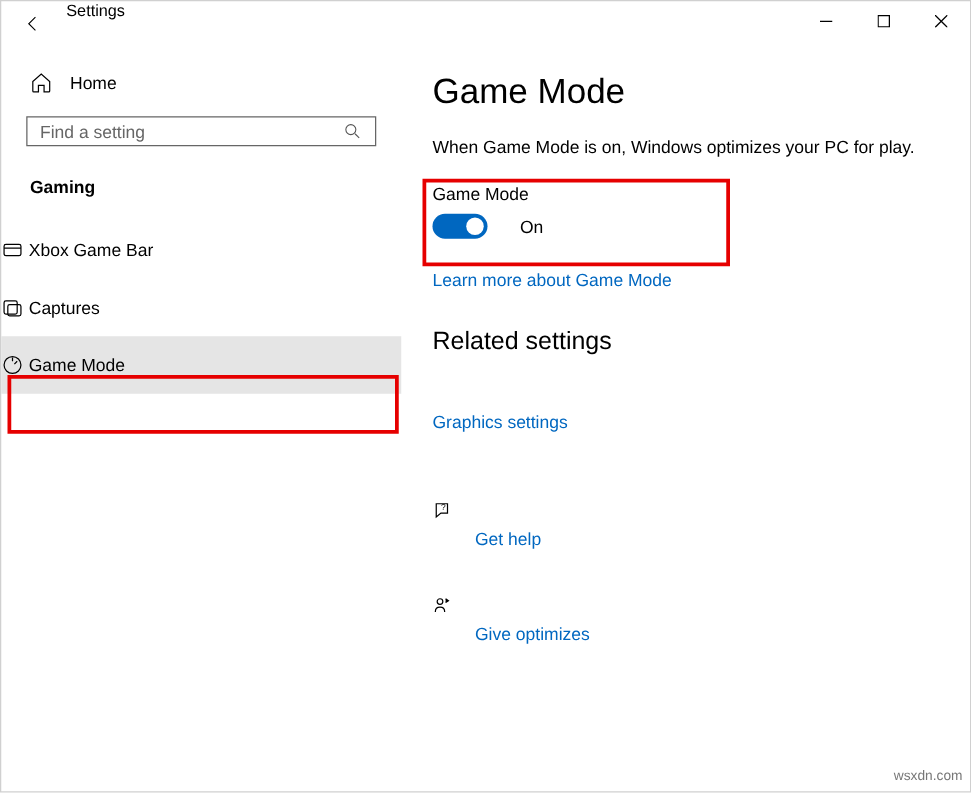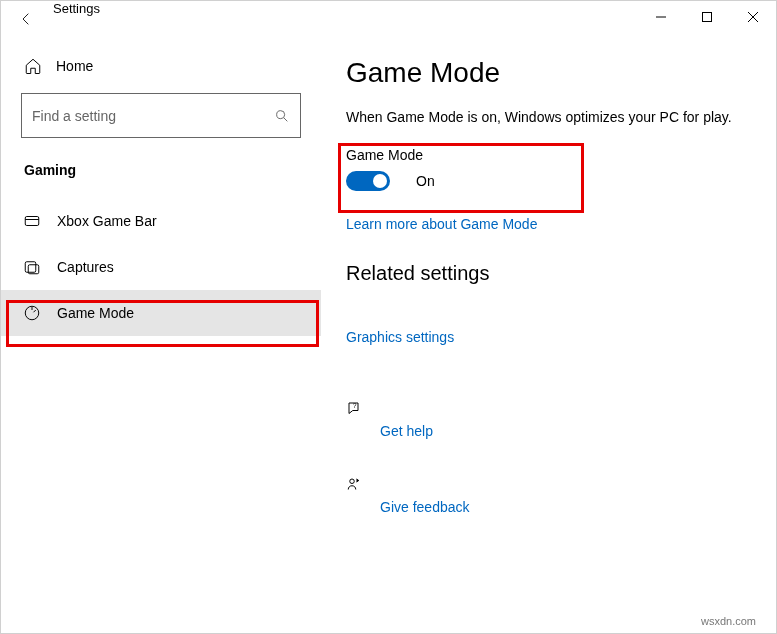--- a/index.html
+++ b/index.html
@@ -6,40 +6,40 @@
     body { width: 777px; height: 634px; background: #fff; border: 1px solid #d0d0d0; color: #000; font-size: 14px; position: relative; overflow: hidden; }
     .titlebar { height: 36px; display: flex; padding-left: 12px; }
     .titlebar .back { width: 28px; display: flex; align-items: center; justify-content: center; cursor: pointer; }
     .titlebar .title { margin-left: 12px; font-size: 13px; }
     .window-controls { position: absolute; right: 0; top: 0; height: 32px; display: flex; }
     .window-controls div { width: 46px; display: flex; align-items: center; justify-content: center; cursor: pointer; }
     .container { display: flex; height: calc(100% - 36px); }
     .sidebar { width: 320px; padding-top: 20px; }
     .sidebar-inner { padding: 0 20px; }
     .home-row { display: flex; align-items: center; gap: 14px; font-size: 14px; cursor: pointer; margin-bottom: 18px; padding-left: 3px; }
-    .search-box { display: flex; align-items: center; justify-content: space-between; border: 1px solid #666; height: 45px; padding: 0 10px; margin-bottom: 24px; cursor: text; }
+    .search-box { display: flex; align-items: center; justify-content: space-between; border: 1px solid #666; height: 24px; padding: 0 10px; margin-bottom: 24px; cursor: text; }
     .search-box span { color: #666; }
     .cat-label { font-weight: 600; font-size: 14px; margin-bottom: 20px; padding-left: 3px; }
     .nav-list { list-style: none; }
-    .nav-item { display: flex; align-items: center; gap: 16px; height: 46px; padding-left: 22px; cursor: pointer; font-size: 14px; width: 100%; text-align: right; }
+    .nav-item { display: flex; align-items: center; gap: 4px; height: 46px; cursor: pointer; font-size: 14px; width: 100%; text-align: right; }
     .nav-item.selected { background: #e5e5e5; }
     .content { flex: 1; padding: 20px 20px 20px 25px; }
     .page-title { font-size: 28px; font-weight: 500; margin-bottom: 20px; }
     .desc { font-size: 14px; margin-bottom: 22px; }
     .toggle-block { display: inline-block; }
     .toggle-label { font-size: 14px; margin-bottom: 8px; }
     .toggle-row { display: flex; align-items: center; gap: 26px; }
     .switch { width: 44px; height: 20px; border-radius: 10px; background: #0067c0; position: relative; cursor: pointer; }
     .switch::after { content: ""; position: absolute; right: 3px; top: 3px; width: 14px; height: 14px; border-radius: 50%; background: #fff; }
     .link { color: #0067c0; font-size: 14px; cursor: pointer; display: block; margin-top: 44px; }
     .section-h { font-size: 20px; font-weight: 400; margin: 30px 0 12px; }
     .help-row { display: flex; align-items: center; gap: 16px; margin-bottom: 16px; }
     .highlight1 { position: absolute; left: 5px; top: 299px; width: 313px; height: 47px; border: 3px solid #e60000; pointer-events: none; }
     .highlight2 { position: absolute; left: 337px; top: 142px; width: 246px; height: 70px; border: 3px solid #e60000; pointer-events: none; }
-    .watermark { position: absolute; right: 20px; bottom: 6px; font-size: 11px; color: #777; }
+    .watermark { position: absolute; right: 6px; bottom: 6px; font-size: 11px; color: #777; }
     svg { display: block; }
     .ico18 { width: 18px; height: 18px; fill: none; stroke: #000; stroke-width: 1.3; }
     .ico16 { width: 16px; height: 16px; fill: none; stroke: #000; stroke-width: 1.3; }
   </style>
 </head>
 <body>
 
 <div class="titlebar">
   <div class="back">
     <svg class="ico16" viewBox="0 0 24 24">
@@ -151,20 +151,20 @@
       <a class="link">Get help</a>
     </div>
     <div class="help-row">
       <span>
         <svg class="ico18" viewBox="0 0 24 24">
             <circle cx="8" cy="7" r="3"></circle>
             <path d="M3 18c0-3 2-5 5-5s5 2 5 5"></path>
             <path d="M14 4l3 2-3 2" fill="#000" stroke="#000"></path>
           </svg>
       </span>
-      <a class="link">Give feedback</a>
+      <a class="link">Give optimizes</a>
     </div>
   </div>
 </div>
 
 <div class="highlight1"></div>
 <div class="highlight2"></div>
 <div class="watermark">wsxdn.com</div>
 
 </body></html>

